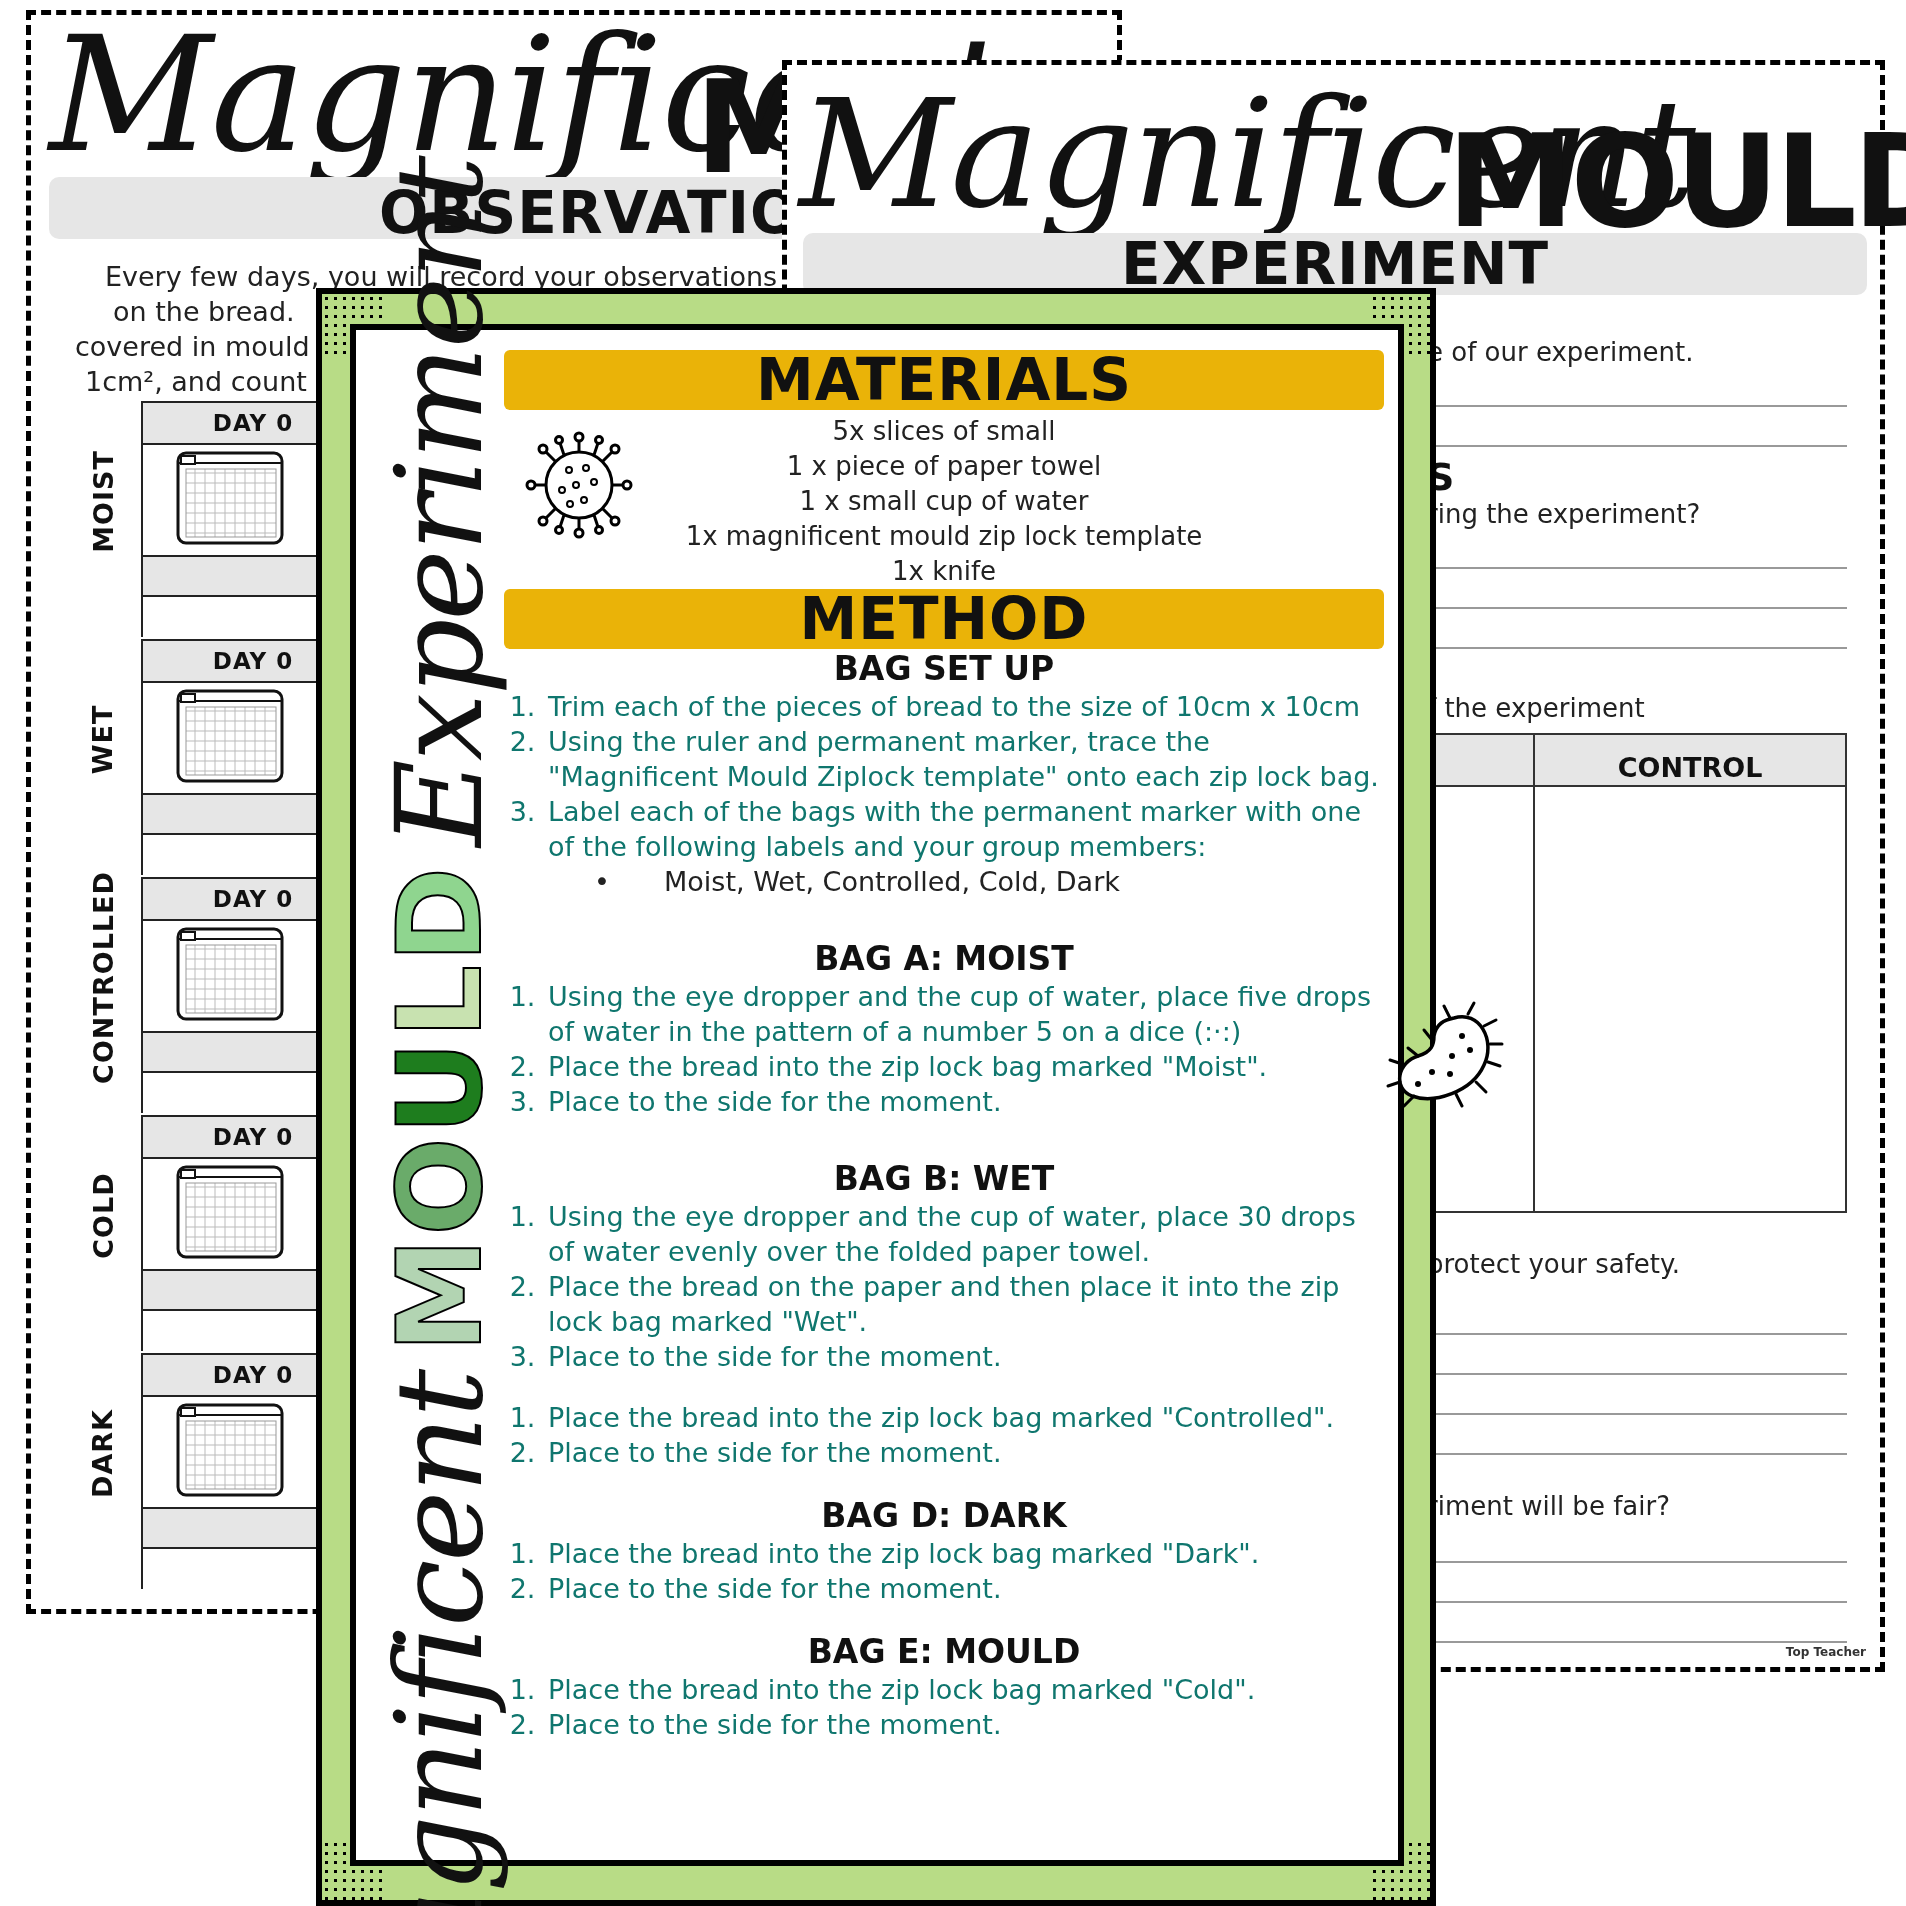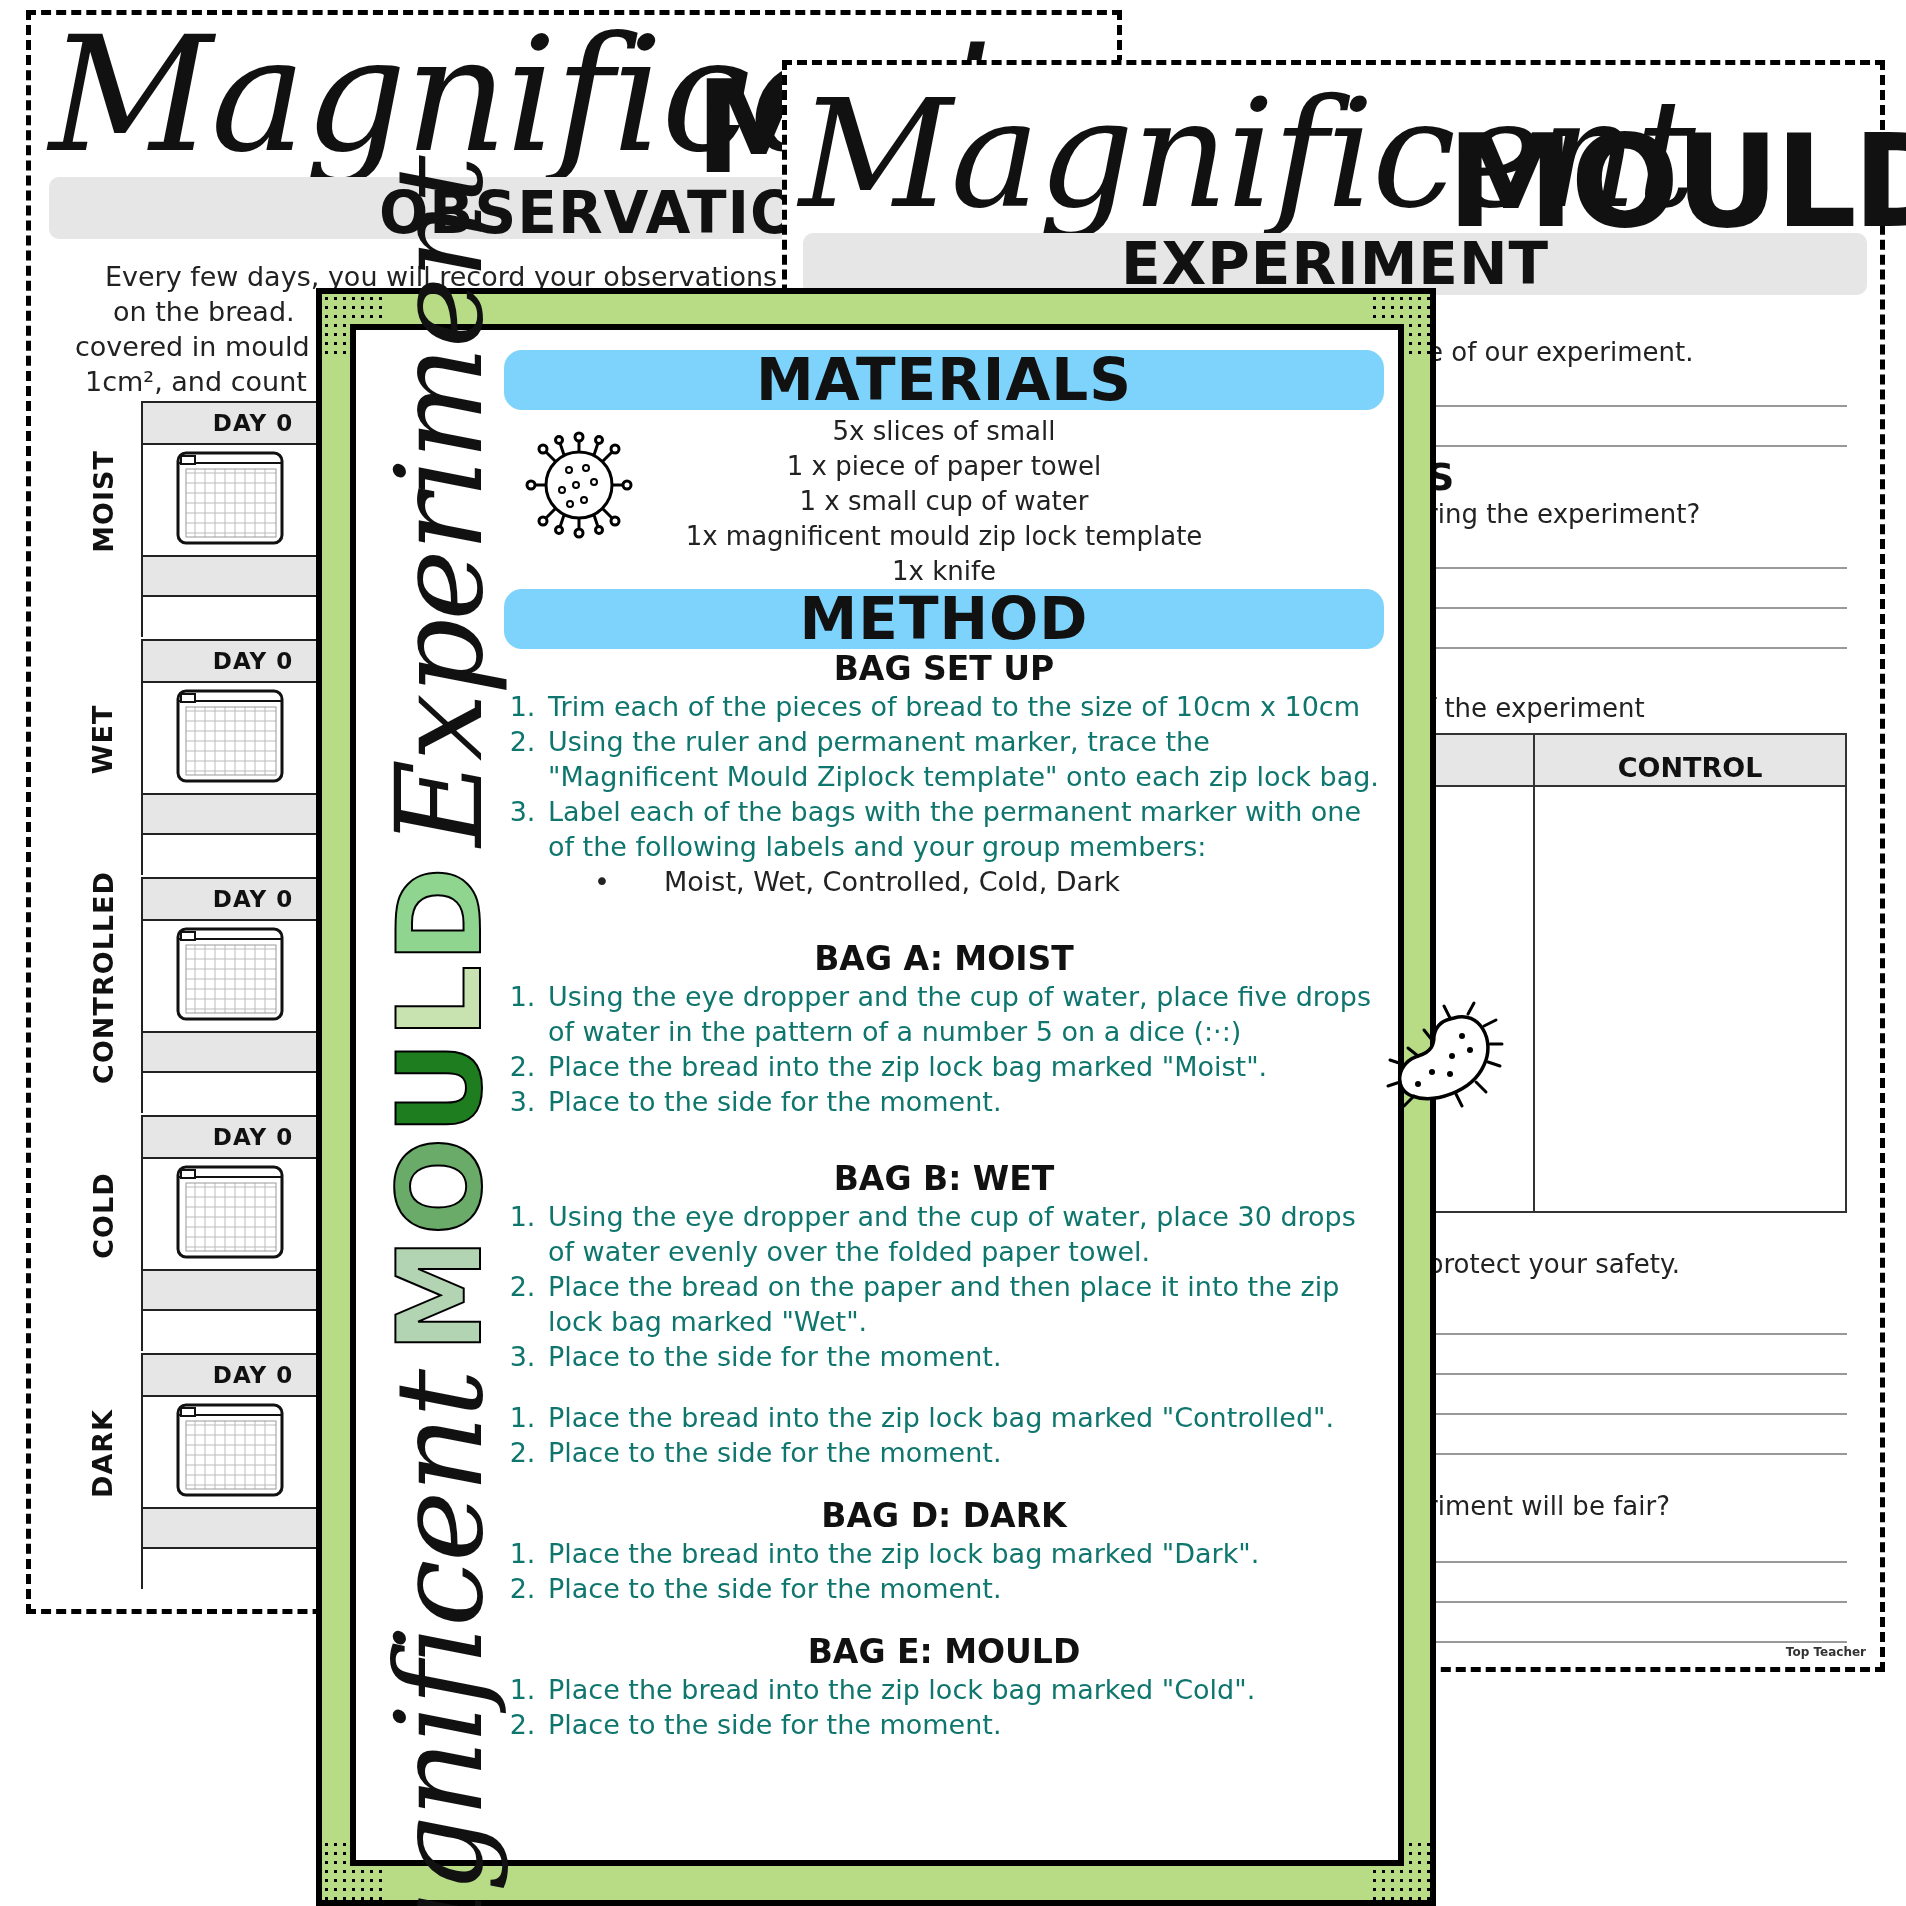--- a/index.html
+++ b/index.html
@@ -73,21 +73,21 @@
   }
   .vert-script { font-family: "DejaVu Serif", serif; font-style: italic; font-weight: 300; font-size: 120px; letter-spacing: -2px; }
   .vert-mould { font-size: 116px; font-weight: 900; letter-spacing: 2px; }
   .vert-mould .m1 { color: #b2d4b2; -webkit-text-stroke: 2px #000; }
   .vert-mould .m2 { color: #6aab6a; -webkit-text-stroke: 2px #000; }
   .vert-mould .m3 { color: #1e7d1e; -webkit-text-stroke: 2px #000; }
   .vert-mould .m4 { color: #c8e2b0; -webkit-text-stroke: 2px #000; }
   .vert-mould .m5 { color: #8fd58f; -webkit-text-stroke: 2px #000; }
 
   .content { position: absolute; left: 148px; top: 20px; width: 880px; }
-  .green-banner { background: #7dd3fc; border-radius: 18px; text-align: center; height: 60px; }
+  .green-banner { background: #eab308; border-radius: 6px; text-align: center; height: 60px; }
   .green-banner span { font-size: 58px; font-weight: 700; line-height: 60px; letter-spacing: 1px; }
   .materials { text-align: center; font-size: 26px; line-height: 35px; color: #222; margin: 4px 0 0 0; padding: 0; list-style: none; }
   .virus { position: absolute; left: 20px; top: 80px; width: 110px; height: 110px; }
   .sub-head { text-align: center; font-weight: 700; font-size: 33px; margin-top: 0; line-height: 40px; }
   .steps { margin: 0; padding: 0 0 0 40px; font-size: 27px; line-height: 35px; color: #0f766e; }
   .steps li { padding-left: 4px; }
   .bullet-line { padding-left: 90px; font-size: 27px; line-height: 35px; color: #222; }
   .bullet-line .dot { display: inline-block; width: 70px; }
   .gap { height: 40px; }
   .gap-s { height: 26px; }

